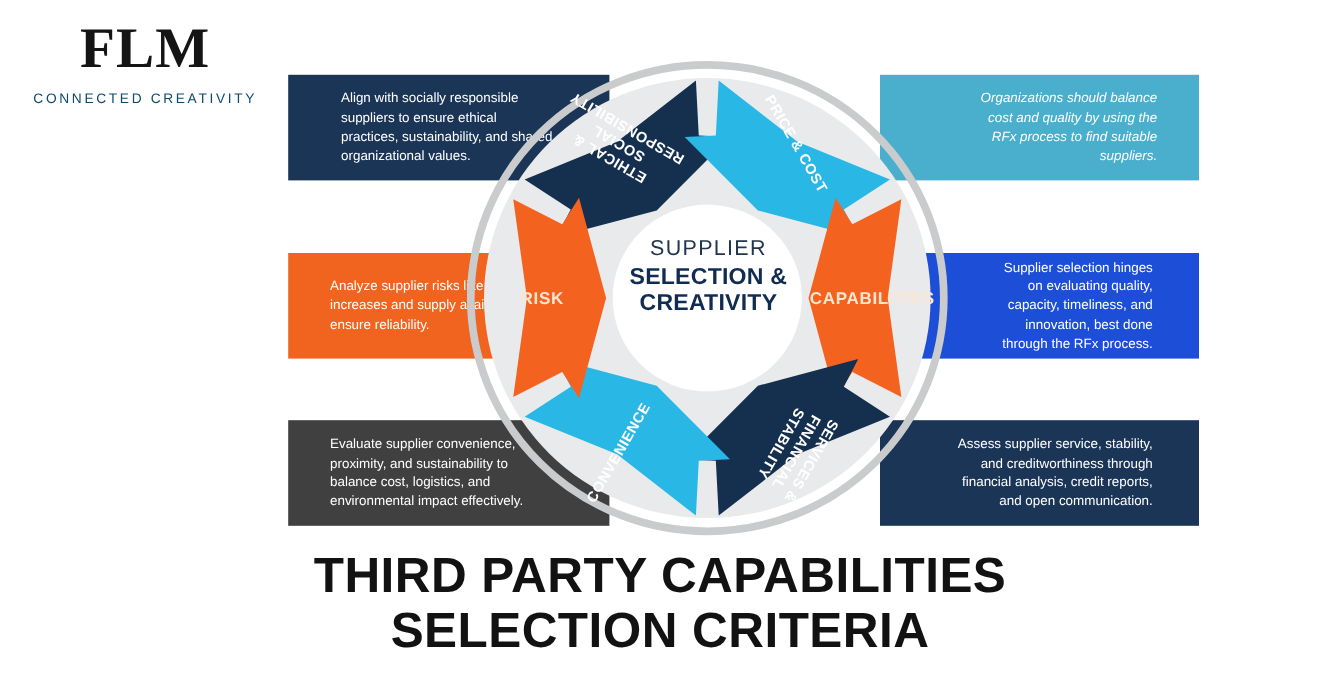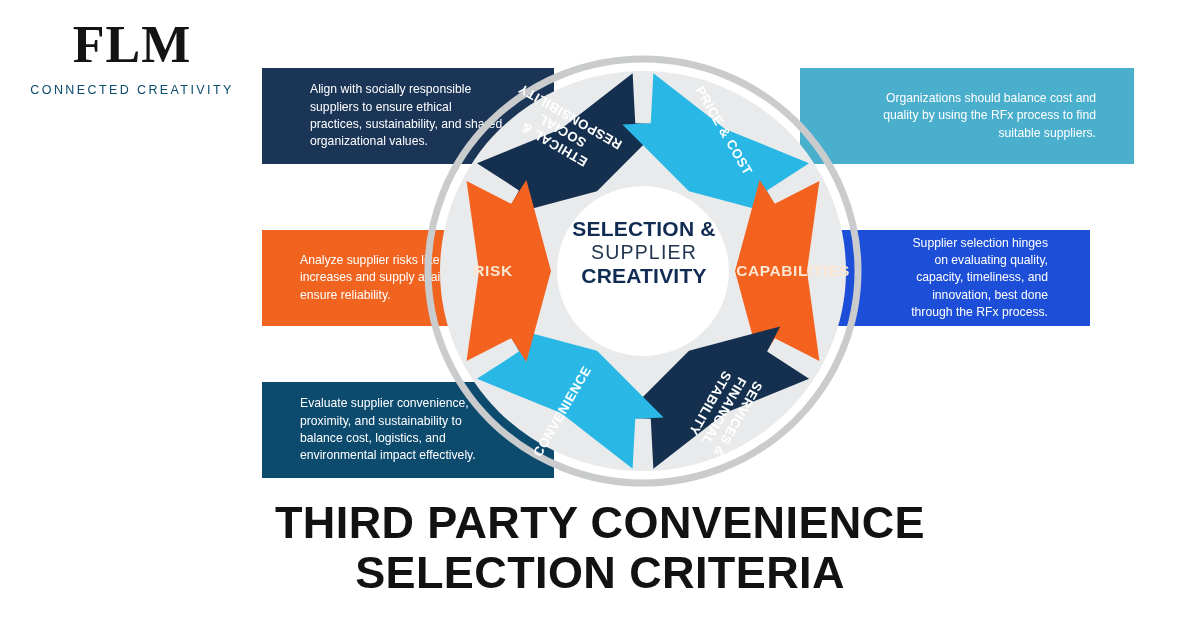--- a/index.html
+++ b/index.html
@@ -56,21 +56,21 @@
   }
   .callout .ctext { width: 100%; display: block; }
 
   .callout.left  { justify-content: flex-start; }
   .callout.left .ctext  { text-align: left; }
   .callout.right { justify-content: flex-end; }
   .callout.right .ctext { text-align: right; }
 
   
   #box-tl { left: 262px; top: 68px;  width: 292px; height: 96px; }
-  #box-tr { left: 800px; top: 68px;  width: 334px; height: 96px; }
+  #box-tr { left: 800px; top: 68px;  width: 290px; height: 96px; font-style: italic; }
   #box-ml { left: 262px; top: 230px; width: 292px; height: 96px; }
   #box-mr { left: 800px; top: 230px; width: 290px; height: 96px; }
   #box-bl { left: 262px; top: 382px; width: 292px; height: 96px; }
   #box-br { left: 800px; top: 382px; width: 290px; height: 96px; }
 
   
   #box-tl .ctext { padding-right: 26px; padding-left: 26px; }
   #box-tr .ctext { padding-left: 60px;  padding-right: 16px; }
   #box-ml .ctext { padding-right: 26px; padding-left: 16px; }
   #box-mr .ctext { padding-left: 78px;  padding-right: 20px; }
@@ -158,24 +158,27 @@
   </div>
 
   <div class="callout left" id="box-ml" style="background: rgb(240, 100, 31);">
     <span class="ctext">Analyze supplier risks like price increases and supply availability to ensure reliability.</span>
   </div>
 
   <div class="callout right" id="box-mr" style="background: #1d4ed8;">
     <span class="ctext">Supplier selection hinges on evaluating quality, capacity, timeliness, and innovation, best done through the RFx process.</span>
   </div>
 
-  <div class="callout left" id="box-bl" style="background: #0c4a6e;">
+  <div class="callout left" id="box-bl" style="background: #404040;">
     <span class="ctext">Evaluate supplier convenience, proximity, and sustainability to balance cost, logistics, and environmental impact effectively.</span>
   </div>
 
+  <div class="callout right" id="box-br" style="background: rgb(27, 53, 87);">
+    <span class="ctext">Assess supplier service, stability, and creditworthiness through financial analysis, credit reports, and open communication.</span>
+  </div>
 
   <div id="wheel">
     <svg viewBox="0 0 460 450" preserveAspectRatio="none">
       <defs>
 
         <g id="arrowShape">
           
         </g>
       </defs>
 
@@ -215,23 +218,23 @@
             <text x="0" y="4.62" text-anchor="middle" class="spoke-label" font-size="13.2" letter-spacing="0.5">CONVENIENCE</text>
           </g>
           <g transform="translate(80.00,225.00) rotate(0)">
             <text x="0" y="5.42" text-anchor="middle" class="side-label" font-size="15.5" letter-spacing="0.6" fill="#fbe6d2">RISK</text>
           </g>
         </g>
     </svg>
   </div>
 
   <div id="center-text">
+    <div id="center-supplier">SUPPLIER</div>
     <div id="center-line1">SELECTION &amp;</div>
-    <div id="center-supplier">SUPPLIER</div>
     <div id="center-line2">CREATIVITY</div>
   </div>
 
   <div id="title" style="color: rgb(18, 18, 18);">
-    <span class="tline">THIRD PARTY CONVENIENCE</span>
+    <span class="tline">THIRD PARTY CAPABILITIES</span>
     <span class="tline">SELECTION CRITERIA</span>
   </div>
 
 </div>
 
 </body></html>

